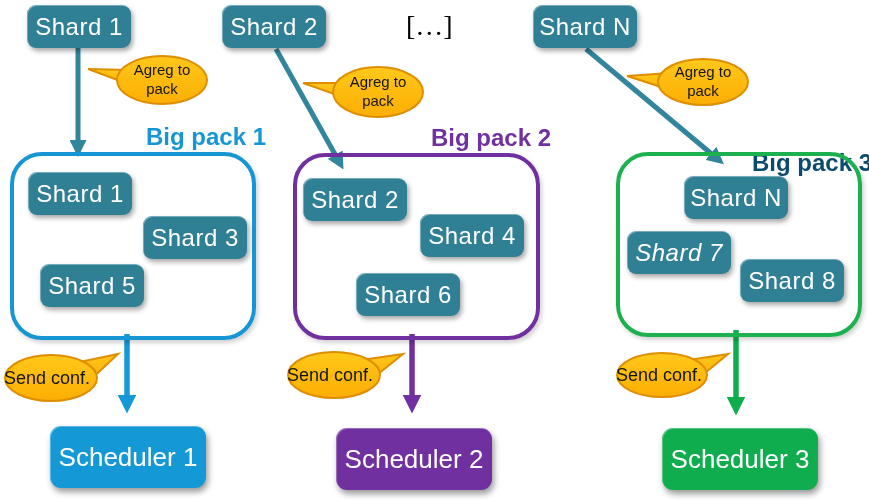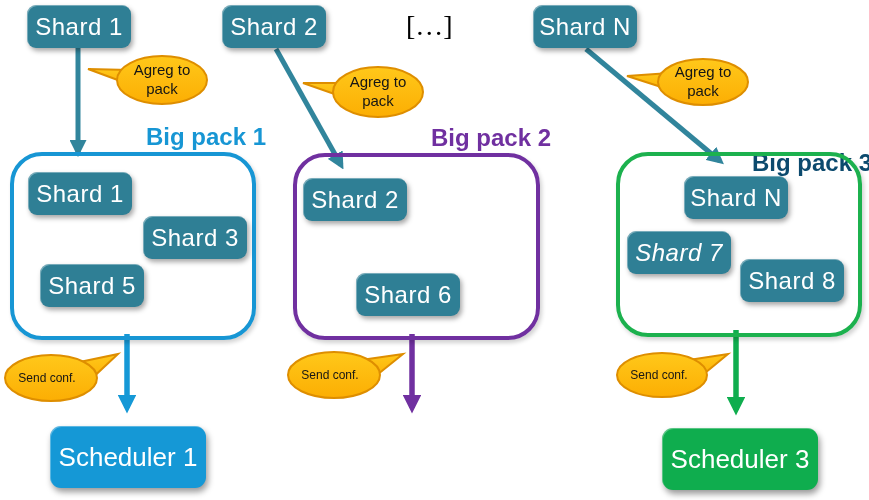--- a/index.html
+++ b/index.html
@@ -25,21 +25,21 @@
   .scheduler{
     position:absolute;width:156px;height:62px;color:#fff;border-radius:11px;
     display:flex;align-items:center;justify-content:center;font-size:26px;
     box-shadow:2px 4px 6px rgba(0,0,0,.4), inset 1px 1px 0 rgba(255,255,255,.3);
   }
   .bubble-text{
     position:absolute;color:#151515;text-align:center;line-height:1.25;
     display:flex;align-items:center;justify-content:center;
   }
   .agreg-text{width:90px;height:44px;font-size:15px;}
-  .send-text{width:84px;height:24px;font-size:12px;white-space:nowrap;}
+  .send-text{width:84px;height:24px;font-size:18px;white-space:nowrap;}
   .ellipsis{
     position:absolute;font-family:"Liberation Serif",serif;font-size:28px;color:#000;
   }
   .c1{color:#1796D4;} .c2{color:#7030A0;} .c3{color:#0c4a6e;margin-top:28px;}
   .b1{border-color:#1796D4;} .b2{border-color:#7030A0;} .b3{border-color:#1CB14E;}
   .f1{background:#1598D6;} .f2{background:#7030A0;} .f3{background:#0FAD4E;}
 </style>
 </head>
 <body>
 
@@ -109,22 +109,24 @@
   <div class="shard" style="left:40px;top:264px;">Shard 5</div>
   <div class="bubble-text send-text" style="left:5px;top:366px;">Send conf.</div>
   <div class="scheduler f1" style="left:50px;top:426px;">Scheduler 1</div>
 
   <div class="shard" style="left:222px;top:5px;">Shard 2</div>
   <div class="ellipsis" style="left:406px;top:10px;">[…]</div>
   <div class="bubble-text agreg-text" style="left:333px;top:70px;">Agreg to pack</div>
   <div class="pack-label c2" style="left:431px;top:124px;">Big pack 2</div>
   <div class="pack b2" style="left:293px;top:153px;width:239px;height:179px;"></div>
   <div class="shard" style="left:303px;top:178px;">Shard 2</div>
+  <div class="shard" style="left:420px;top:214px;">Shard 4</div>
   <div class="shard" style="left:356px;top:273px;">Shard 6</div>
   <div class="bubble-text send-text" style="left:288px;top:363px;">Send conf.</div>
+  <div class="scheduler f2" style="left:336px;top:428px;">Scheduler 2</div>
 
   <div class="shard" style="left:533px;top:5px;">Shard N</div>
   <div class="bubble-text agreg-text" style="left:658px;top:60px;">Agreg to pack</div>
   <div class="pack-label c3" style="left:752px;top:121px;">Big pack 3</div>
   <div class="pack b3" style="left:616px;top:152px;width:238px;height:177px;"></div>
   <div class="shard" style="left:684px;top:176px;">Shard N</div>
   <div class="shard" style="left:627px;top:231px;font-style:italic;">Shard 7</div>
   <div class="shard" style="left:740px;top:259px;">Shard 8</div>
   <div class="bubble-text send-text" style="left:617px;top:363px;">Send conf.</div>
   <div class="scheduler f3" style="left:662px;top:428px;">Scheduler 3</div>

